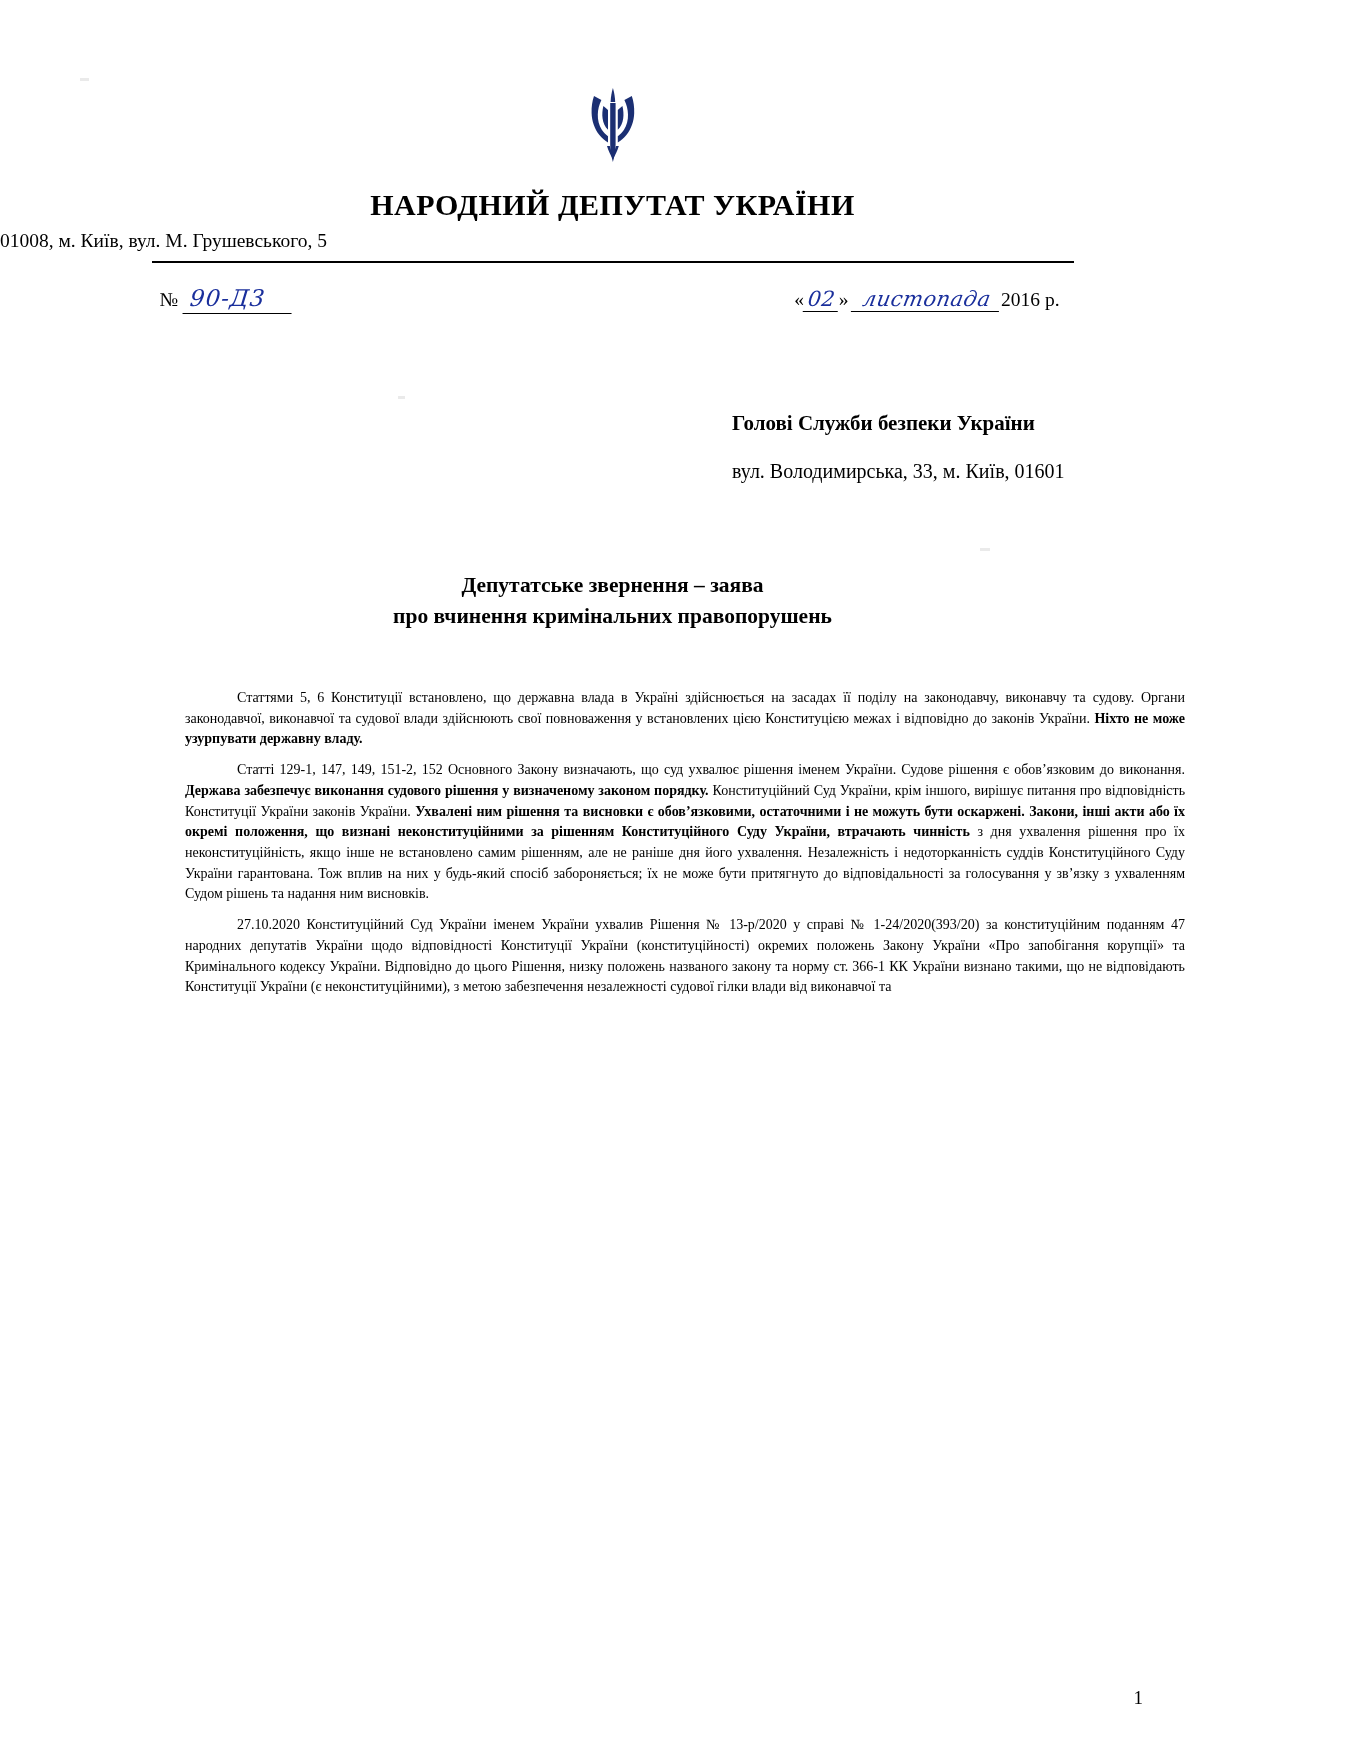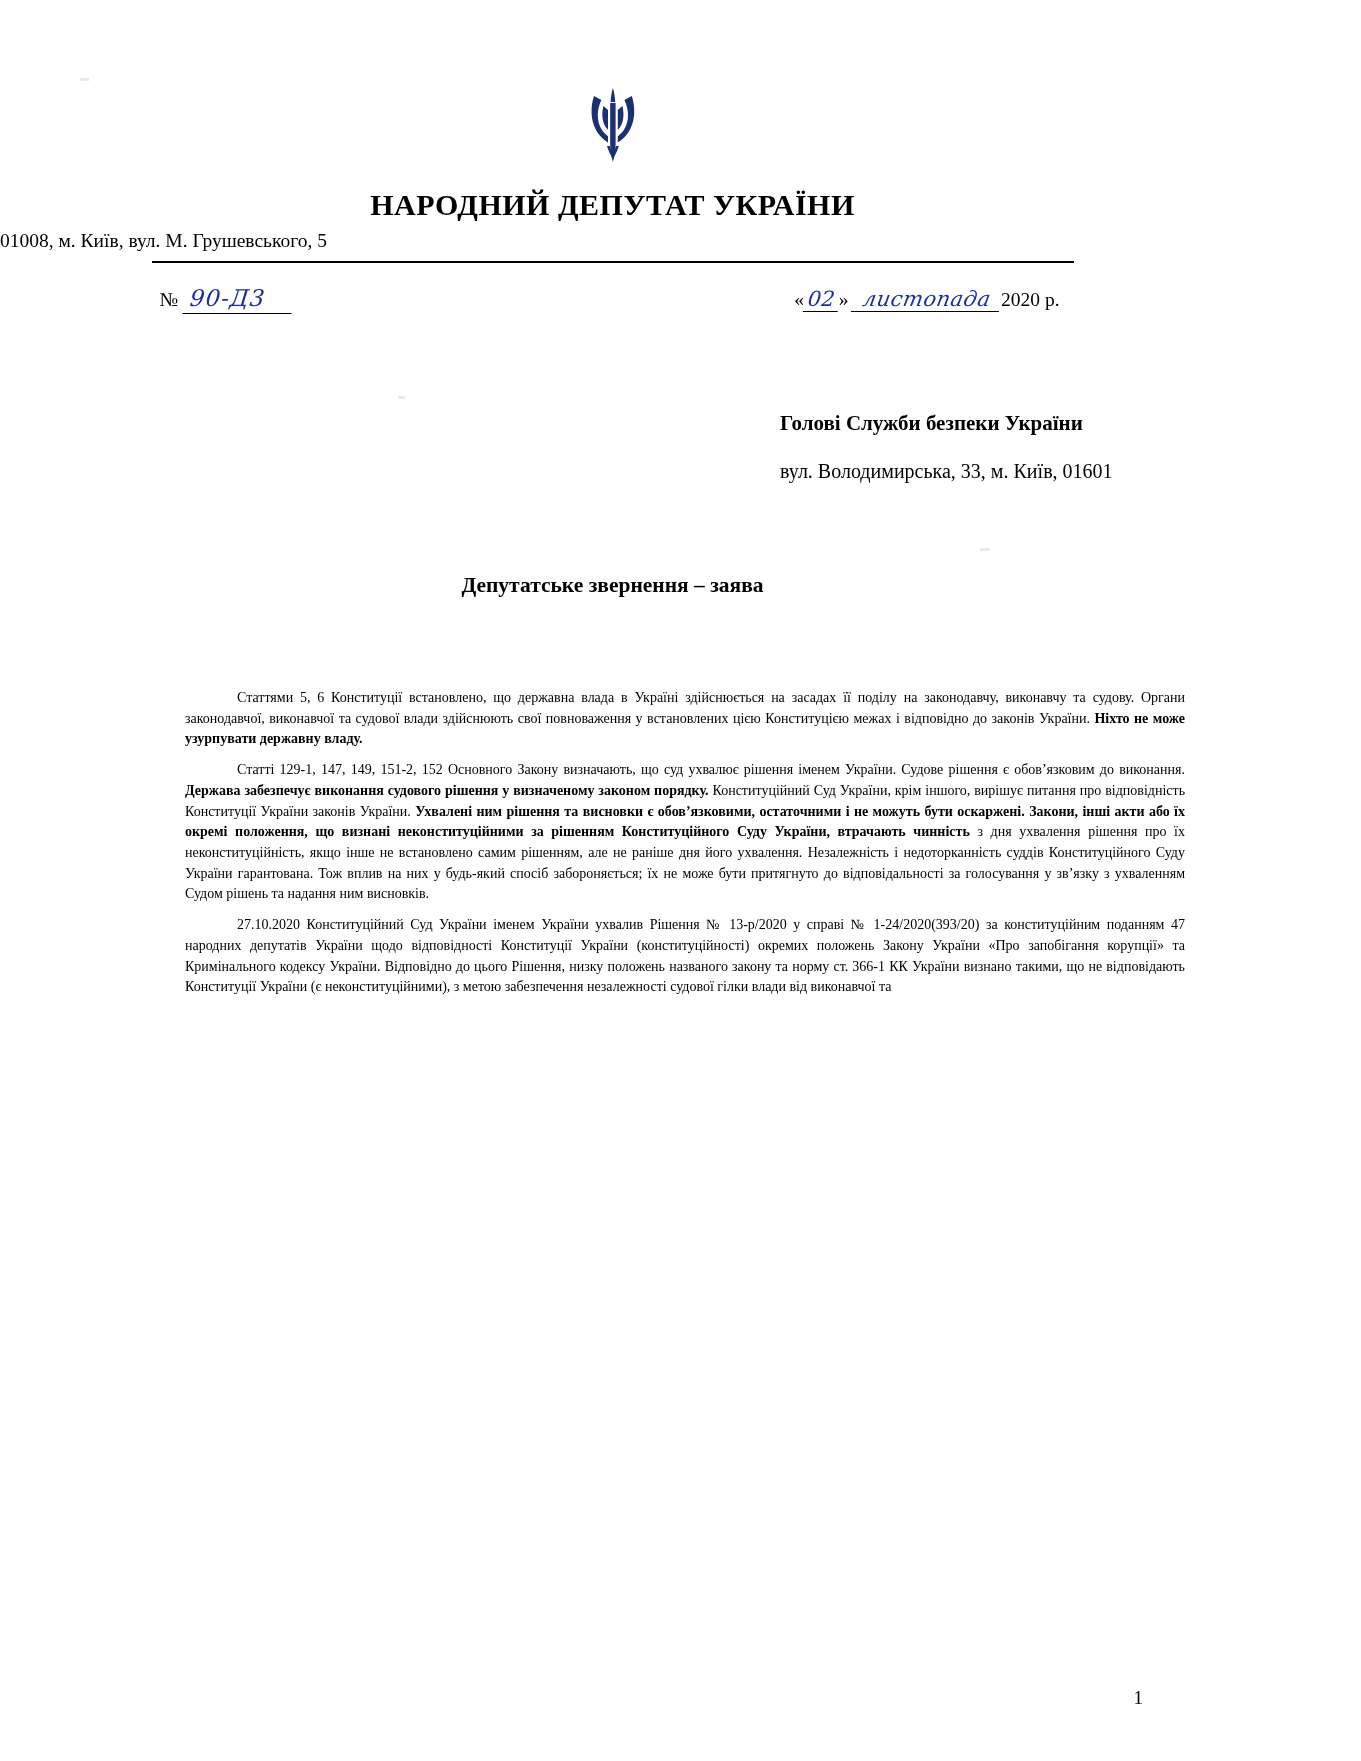--- a/index.html
+++ b/index.html
@@ -105,21 +105,21 @@
     border-bottom: 1.5px solid #000;
     padding: 0 10px;
     display: inline-block;
     transform: skewX(-10deg);
     letter-spacing: 0.5px;
   }
 
   
   .addressee {
     position: absolute;
-    left: 780px;
+    left: 732px;
     top: 410px;
     width: 470px;
     font-size: 21px;
     line-height: 1.32;
   }
   .addressee .bold { font-weight: bold; }
   .addressee .addr-street { font-size: 20px; margin-top: 20px; }
 
   
   .doc-title {
@@ -195,31 +195,32 @@
   <div class="org-address">01008, м. Київ, вул. М. Грушевського, 5</div>
   <div class="header-rule"></div>
 
   <div class="reg-row">
     <div class="reg-left">
       <span class="num-sym">№</span>
       <span class="reg-hand">90-Д3</span>
     </div>
     <div class="reg-right">
       <span>«</span><span class="date-day">02</span><span>»</span>
-      <span class="date-month">листопада</span><span>2020 р.</span>
+      <span class="date-month">листопада</span><span>2016 р.</span>
     </div>
   </div>
 
   <div class="addressee">
     <div class="bold">Голові Служби безпеки України</div>
     <div class="addr-street">вул. Володимирська, 33, м. Київ, 01601</div>
   </div>
 
   <div class="doc-title">
     <div>Депутатське звернення – заява</div>
+    <div>про вчинення кримінальних правопорушень</div>
   </div>
 
   <div class="body-text" id="body-text">
       <p><span>Статтями 5, 6 Конституції встановлено, що державна влада в Україні здійснюється на засадах її поділу на законодавчу, виконавчу та судову. Органи законодавчої, виконавчої та судової влади здійснюють свої повноваження у встановлених цією Конституцією межах і відповідно до законів України. </span><span class="b">Ніхто не може узурпувати державну владу.</span></p>
       <p><span>Статті 129-1, 147, 149, 151-2, 152 Основного Закону визначають, що суд ухвалює рішення іменем України. Судове рішення є обов’язковим до виконання. </span><span class="b">Держава забезпечує виконання судового рішення у визначеному законом порядку.</span><span> Конституційний Суд України, крім іншого, вирішує питання про відповідність Конституції України законів України. </span><span class="b">Ухвалені ним рішення та висновки є обов’язковими, остаточними і не можуть бути оскаржені. Закони, інші акти або їх окремі положення, що визнані неконституційними за рішенням Конституційного Суду України, втрачають чинність</span><span> з дня ухвалення рішення про їх неконституційність, якщо інше не встановлено самим рішенням, але не раніше дня його ухвалення. Незалежність і недоторканність суддів Конституційного Суду України гарантована. Тож вплив на них у будь-який спосіб забороняється; їх не може бути притягнуто до відповідальності за голосування у зв’язку з ухваленням Судом рішень та надання ним висновків.</span></p>
       <p><span>27.10.2020 Конституційний Суд України іменем України ухвалив Рішення № 13-р/2020 у справі № 1-24/2020(393/20) за конституційним поданням 47 народних депутатів України щодо відповідності Конституції України (конституційності) окремих положень Закону України «Про запобігання корупції» та Кримінального кодексу України. Відповідно до цього Рішення, низку положень названого закону та норму ст. 366-1 КК України визнано такими, що не відповідають Конституції України (є неконституційними), з метою забезпечення незалежності судової гілки влади від виконавчої та</span></p>
     </div>
 
   <div class="page-number">1</div>
 </div>

